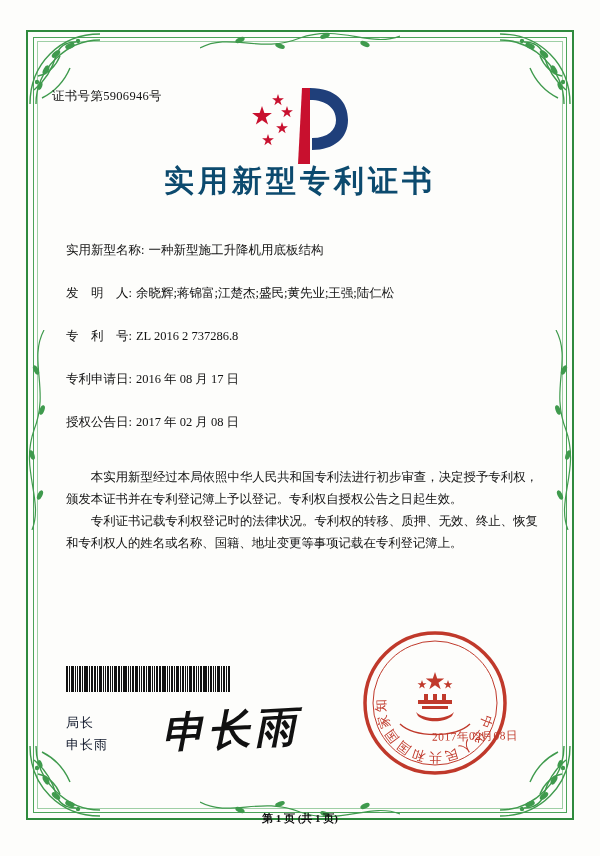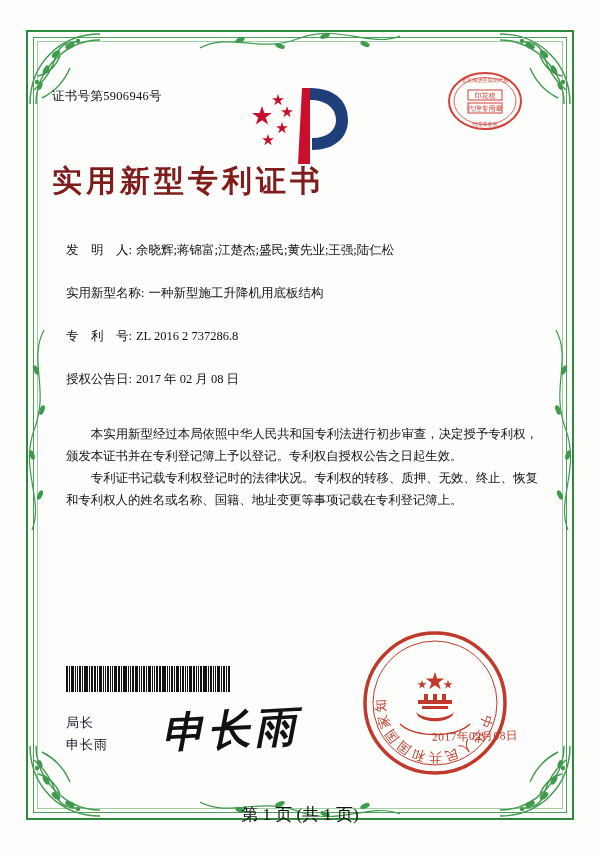--- a/index.html
+++ b/index.html
@@ -107,25 +107,26 @@
   .stamp-oval {
     position: absolute;
     right: 24px;
     top: 12px;
     width: 78px;
     height: 62px;
   }
   .stamp-oval svg { display: block; }
 
   .title {
+    text-align: center;
     font-size: 30px;
     font-weight: bold;
     letter-spacing: 4px;
     margin-top: 56px;
-    color: #7f1d1d;
+    color: #0c4a6e;
     font-family: "Liberation Serif", "DejaVu Serif", serif;
   }
 
   .fields {
     margin-top: 40px;
     padding-left: 14px;
   }
   .field-row {
     display: flex;
     align-items: baseline;
@@ -218,22 +219,23 @@
     white-space: nowrap;
     transform: rotate(-1deg);
   }
 
   .page-foot {
     position: absolute;
     left: 0;
     right: 0;
     bottom: -30px;
     text-align: center;
-    font-size: 17px;
+    font-size: 11px;
     color: #111;
+    font-weight: bold;
   }
 </style>
 </head>
 <body>
 
 <div class="page">
 
   <div class="border-outer"></div>
   <div class="border-inner"></div>
   <div class="border-fine"></div>
@@ -379,53 +381,41 @@
           <polygon points="47,26 48.4,30.3 52.9,30.3 49.3,33 50.6,37.3 47,34.6 43.4,37.3 44.7,33 41.1,30.3 45.6,30.3"></polygon>
           <polygon points="42,42 43.4,46.3 47.9,46.3 44.3,49 45.6,53.3 42,50.6 38.4,53.3 39.7,49 36.1,46.3 40.6,46.3"></polygon>
           <polygon points="28,54 29.4,58.3 33.9,58.3 30.3,61 31.6,65.3 28,62.6 24.4,65.3 25.7,61 22.1,58.3 26.6,58.3"></polygon>
         </g>
 
         <path d="M62 8 L70 8 L70 84 L58 84 Z" fill="#c8102e"></path>
         <path d="M70 8 C96 8 108 22 108 40 C108 58 94 70 72 70 L72 58 C88 58 96 50 96 40 C96 28 86 20 70 20 Z" fill="#1f3f7a"></path>
       </svg>
     </div>
 
-    <div class="stamp-oval">
-      <svg viewBox="0 0 78 62">
-        <ellipse cx="39" cy="31" rx="36" ry="28" fill="none" stroke="#d0413a" stroke-width="2"></ellipse>
-        <ellipse cx="39" cy="31" rx="31" ry="23.5" fill="none" stroke="#d0413a" stroke-width=".8"></ellipse>
-        <rect x="22" y="20" width="34" height="10" fill="none" stroke="#d0413a" stroke-width="1"></rect>
-        <rect x="22" y="33" width="34" height="10" fill="none" stroke="#d0413a" stroke-width="1"></rect>
-        <g fill="#d0413a" font-family="Liberation Serif, serif" font-size="7">
-          <text x="39" y="28" text-anchor="middle">印花税</text>
-          <text x="39" y="41" text-anchor="middle">代理专用章</text>
-        </g>
-        <g fill="#d0413a" font-family="Liberation Serif, serif" font-size="5.2">
-          <text x="39" y="12" text-anchor="middle">北京海达区知识产权</text>
-          <text x="39" y="56" text-anchor="middle">代理事务所</text>
-        </g>
-      </svg>
-    </div>
 
     <div class="cert-no">证书号第5906946号</div>
 
     <div class="title">实用新型专利证书</div>
 
     <div class="fields">
+      <div class="field-row">
+        <span class="field-label">实用新型名称:</span>
+        <span class="field-value">一种新型施工升降机用底板结构</span>
+      </div>
       <div class="field-row">
         <span class="field-label">发　明　人:</span>
         <span class="field-value">余晓辉;蒋锦富;江楚杰;盛民;黄先业;王强;陆仁松</span>
       </div>
       <div class="field-row">
-        <span class="field-label">实用新型名称:</span>
-        <span class="field-value">一种新型施工升降机用底板结构</span>
+        <span class="field-label">专　利　号:</span>
+        <span class="field-value">ZL 2016 2 737286.8</span>
       </div>
       <div class="field-row">
-        <span class="field-label">专　利　号:</span>
-        <span class="field-value">ZL 2016 2 737286.8</span>
+        <span class="field-label">专利申请日:</span>
+        <span class="field-value">2016 年 08 月 17 日</span>
       </div>
       <div class="field-row">
         <span class="field-label">授权公告日:</span>
         <span class="field-value">2017 年 02 月 08 日</span>
       </div>
     </div>
 
     <div class="paragraphs">
       <p class="para">本实用新型经过本局依照中华人民共和国专利法进行初步审查，决定授予专利权，颁发本证书并在专利登记簿上予以登记。专利权自授权公告之日起生效。</p>
       <p class="para">专利证书记载专利权登记时的法律状况。专利权的转移、质押、无效、终止、恢复和专利权人的姓名或名称、国籍、地址变更等事项记载在专利登记簿上。</p>

